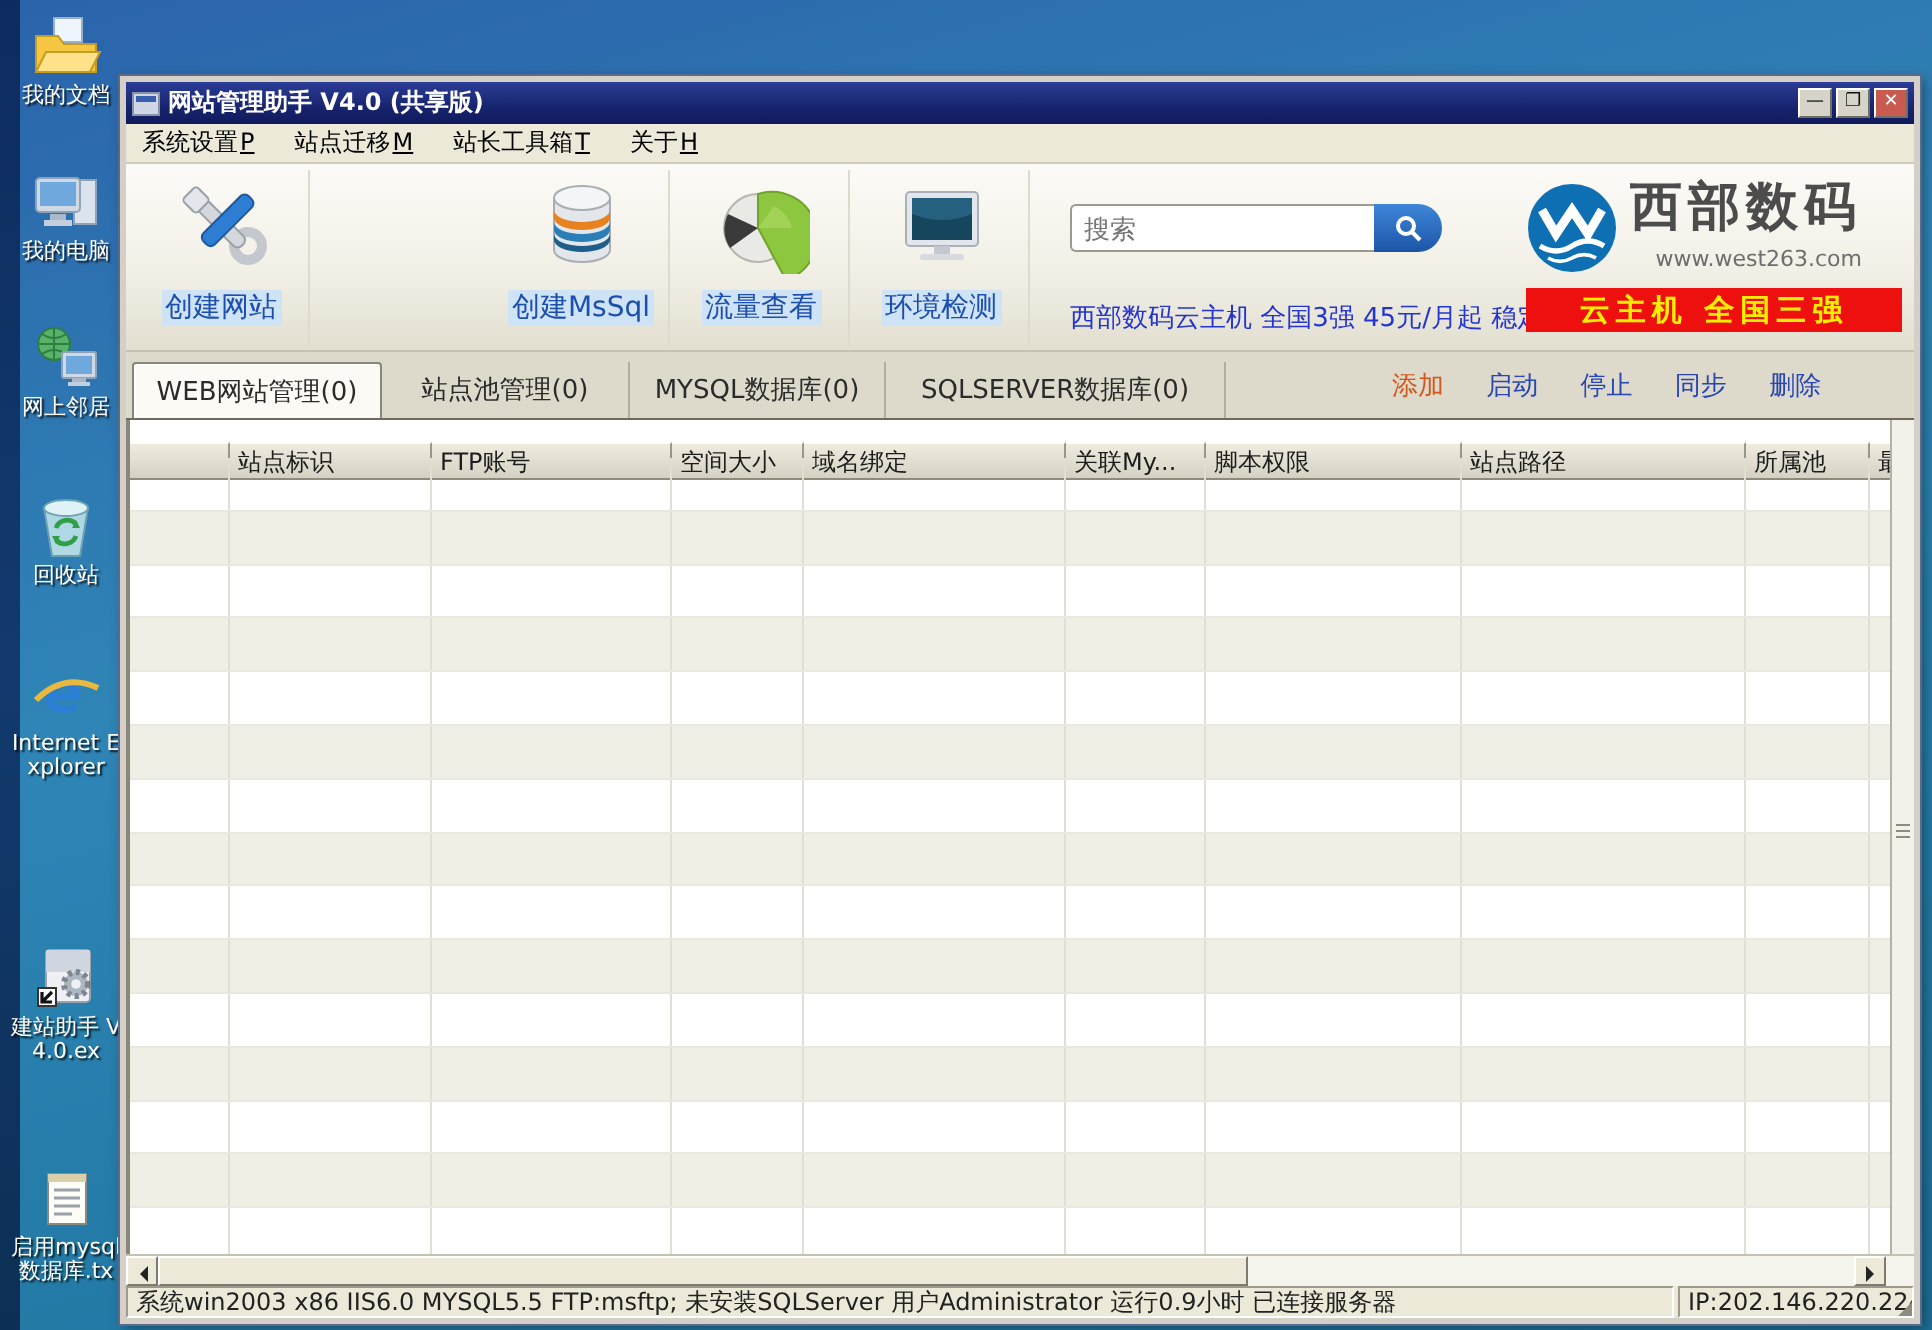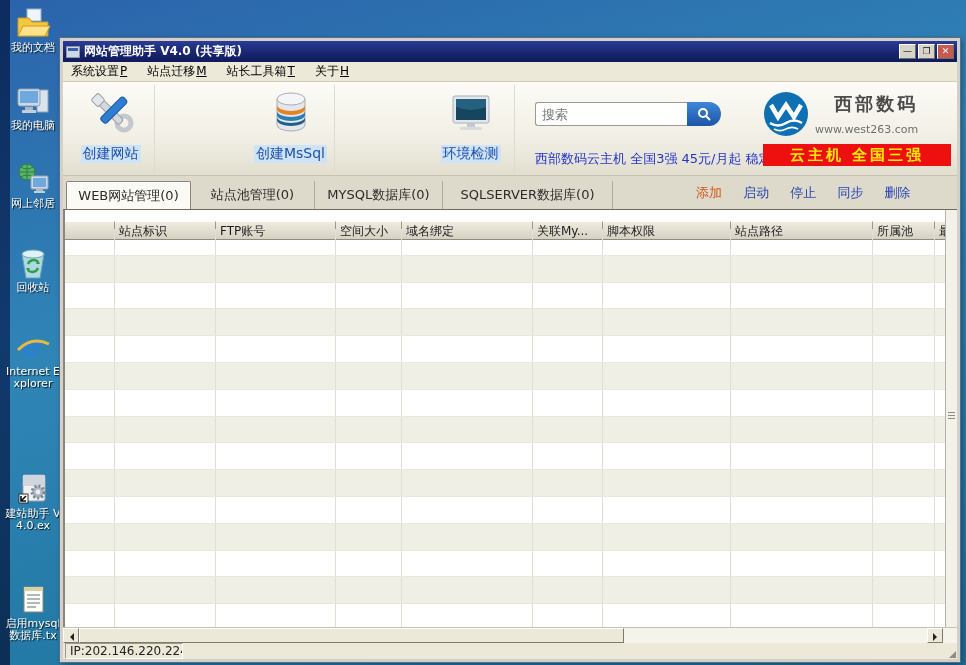--- a/index.html
+++ b/index.html
@@ -55,21 +55,21 @@
     background:linear-gradient(180deg,#3f86d8 0%,#1c55a8 100%);
     display:flex; align-items:center; justify-content:center; }
   .ad-line { position:absolute; left:472px; top:68px; font-size:13px;
     color:#2334d0; cursor:pointer; white-space:nowrap; }
   .ad-banner { position:absolute; left:700px; top:62px; width:188px; height:22px;
     background:#ee0f0f; color:#ffee00; font-size:15px; font-weight:bold;
     text-align:center; line-height:22px; letter-spacing:3px; cursor:pointer; }
   .brand { position:absolute; left:700px; top:8px; display:flex; align-items:center; cursor:pointer; }
   .brand svg { width:46px; height:46px; }
   .brand .bt { margin-left:6px; text-align:right; }
-  .brand .bname { font-size:18px; font-weight:bold; color:#4c4c4c; letter-spacing:3px; line-height:28px; }
+  .brand .bname { font-size:26px; font-weight:bold; color:#4c4c4c; letter-spacing:3px; line-height:28px; }
   .brand .burl { font-size:11px; color:#6e6e6e; line-height:12px; }
   
   .tabbar { height:34px; background:#ddd9cb; border-bottom:1px solid #6e6a5e;
     position:relative; flex:none; }
   .tabs { position:absolute; left:3px; bottom:0; display:flex; height:28px; }
   .tab { font-size:13px; color:#2b2b2b; display:flex; align-items:center;
     justify-content:center; cursor:pointer; border-right:1px solid #b2ae9f;
     padding:0 4px; }
   .tab.active { background:#fbfaf4; border:1px solid #8a877a; border-bottom:none;
     border-radius:2px 2px 0 0; box-shadow:inset 1px 1px 0 #fff; }
@@ -218,20 +218,29 @@
       <svg viewBox="0 0 48 48">
         <path d="M10 10 v26 a14 6 0 0 0 28 0 v-26" fill="#e3e6ea" stroke="#a9aeb5"></path>
         <path d="M10 16 a14 6 0 0 0 28 0 v4 a14 6 0 0 1 -28 0 z" fill="#e8821e"></path>
         <path d="M10 22 a14 6 0 0 0 28 0 v4 a14 6 0 0 1 -28 0 z" fill="#2b7fb8"></path>
         <path d="M10 28 a14 6 0 0 0 28 0 v3 a14 6 0 0 1 -28 0 z" fill="#1f5e8a"></path>
         <ellipse cx="24" cy="10" rx="14" ry="6" fill="#f3f5f7" stroke="#a9aeb5"></ellipse>
       </svg>
       <br><span class="cap">创建MsSql</span>
     </div>
 
+    <div class="tbtn" style="left:274px">
+      <svg viewBox="0 0 48 48">
+        <circle cx="22" cy="25" r="17" fill="#e9e9e6" stroke="#b5b5b0"></circle>
+        <path d="M22 25 L22 8 A17 17 0 0 1 36 51 z" fill="#8dc63f" stroke="#6fa32b"></path>
+        <path d="M22 25 L8 35 A17 17 0 0 1 7 18 z" fill="#3a3a3a"></path>
+        <path d="M30 14 a17 17 0 0 1 9 11 l-17 0 z" fill="#a7d65c" opacity=".8"></path>
+      </svg>
+      <br><span class="cap">流量查看</span>
+    </div>
 
     <div class="tbtn" style="left:364px">
       <svg viewBox="0 0 48 48">
         <rect x="6" y="7" width="36" height="27" rx="2" fill="#e3e6ea" stroke="#aab0b7"></rect>
         <rect x="9" y="10" width="30" height="21" fill="#16455e"></rect>
         <path d="M9 10 h30 v8 q-15 6 -30 0 z" fill="#2a6787" opacity=".8"></path>
         <rect x="20" y="34" width="8" height="4" fill="#c3c9cf"></rect>
         <rect x="13" y="38" width="22" height="3" rx="1.5" fill="#d7dbe0"></rect>
       </svg>
       <br><span class="cap">环境检测</span>
@@ -484,17 +493,18 @@
     </div>
   </div>
 
   <div class="hscroll">
     <span class="sarrow left"></span>
     <span class="sthumb"></span>
     <span class="sarrow right"></span>
   </div>
 
   <div class="statusbar">
+    <div class="stat-left">系统win2003 x86 IIS6.0 MYSQL5.5 FTP:msftp; 未安装SQLServer 用户Administrator 运行0.9小时  已连接服务器</div>
     <div class="stat-right">IP:202.146.220.224</div>
     <span class="rgrip"></span>
   </div>
 
 </div>
 
 </body></html>

